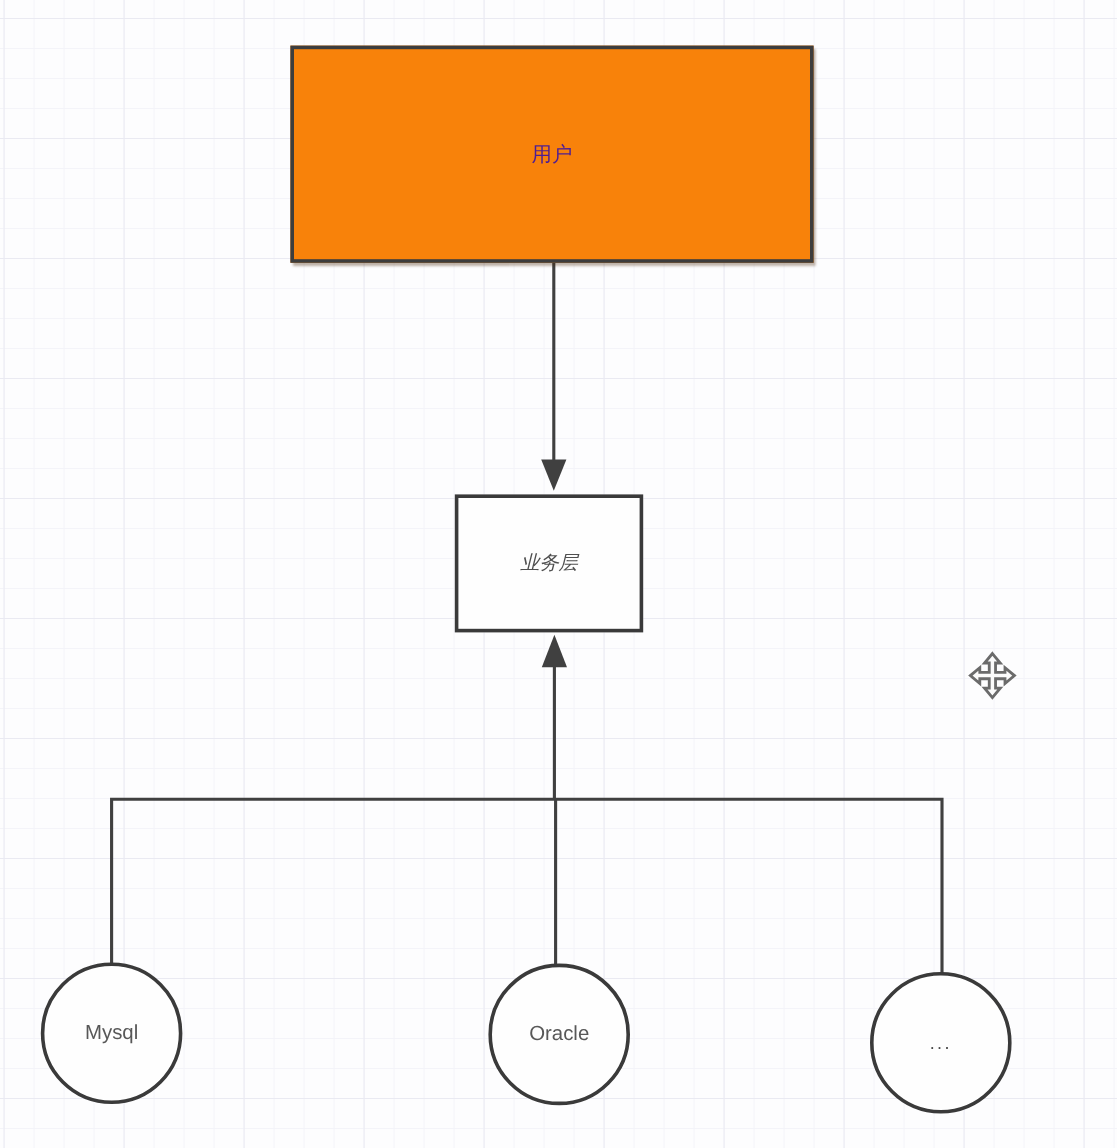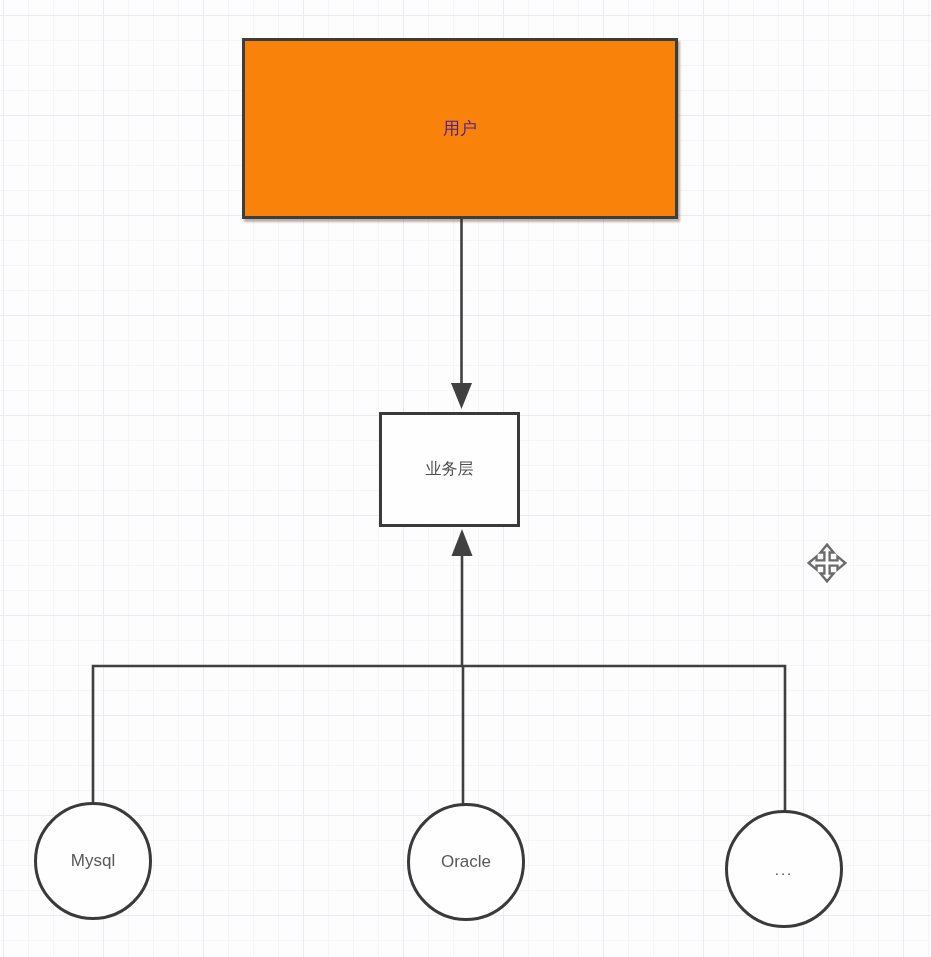--- a/index.html
+++ b/index.html
@@ -41,25 +41,26 @@
     background: #f8820a;
     border: 3px solid #3d3d3d;
     box-shadow: 2px 3px 2px rgba(70, 35, 0, 0.35);
     color: #4c1d95;
     font-size: 17px;
     line-height: 25px;
     margin-top: 17px;
   }
   .node-business {
     left: 379px; top: 412px;
-    width: 141px; height: 115px;
+    width: 157px; height: 115px;
     background: #fefefe;
     border: 3px solid #3a3a3a;
     color: #4f4f4f;
     font-size: 16px;
+    font-style: italic;
   }
   .node-circle {
     width: 118px; height: 118px;
     border-radius: 50%;
     background: #fefefe;
     border: 3px solid #3a3a3a;
     color: #585858;
     font-size: 17px;
   }
   .node-mysql  { left: 34px;  top: 802px; }

